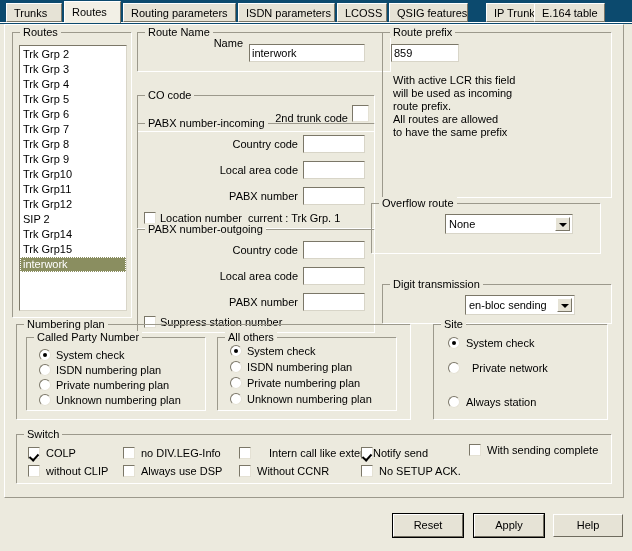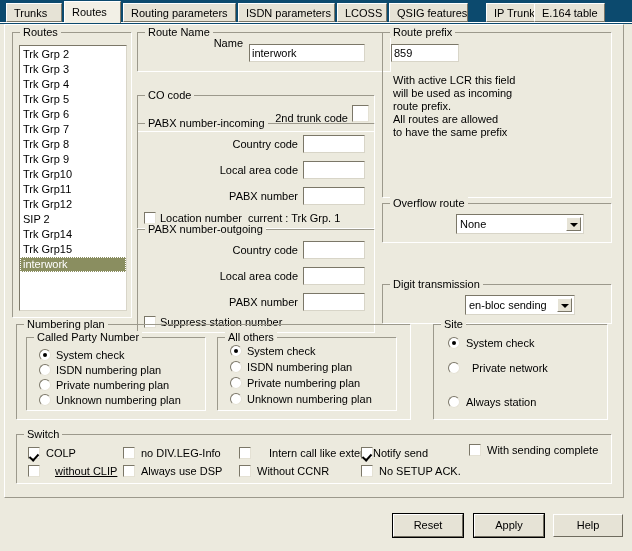--- a/index.html
+++ b/index.html
@@ -341,21 +341,21 @@
       <span class="gb-inner"></span>
       <span class="legend">Route prefix</span>
       <div class="tbox" style="left:8px; top:11px; width:68px; height:18px;">859</div>
       <div class="helptext" style="left:10px; top:41px; width:200px;">With active LCR this field
 will be used as incoming
 route prefix.
 All routes are allowed
 to have the same prefix</div>
     </div>
 
-    <div class="group" style="left:377px; top:178px; width:230px; height:40px;">
+    <div class="group" style="left:366px; top:178px; width:230px; height:51px;">
       <span class="gb-inner"></span>
       <span class="legend">Overflow route</span>
       <div class="combo" style="left:73px; top:10px; width:128px;">
         <span class="cval">None</span>
         <span class="arrow"></span>
       </div>
     </div>
 
     <div class="group" style="left:377px; top:259px; width:230px; height:40px;padding-left:8px;">
       <span class="gb-inner"></span>
@@ -408,21 +408,21 @@
       <div class="lbl" style="left:32px; top:71px;">Always station</div>
     </div>
 
     <div class="group" style="left:11px; top:409px; width:596px; height:50px;">
       <span class="gb-inner"></span>
       <span class="legend">Switch</span>
 
       <div class="cb checked" style="left:11px; top:12px;"></div>
       <div class="lbl" style="left:29px; top:12px;">COLP</div>
       <div class="cb" style="left:11px; top:30px;"></div>
-      <div class="lbl" style="left:38px; top:30px;text-decoration:underline;">without CLIP</div>
+      <div class="lbl" style="left:29px; top:30px;">without CLIP</div>
 
       <div class="cb" style="left:106px; top:12px;"></div>
       <div class="lbl" style="left:124px; top:12px;">no DIV.LEG-Info</div>
       <div class="cb" style="left:106px; top:30px;"></div>
       <div class="lbl" style="left:124px; top:30px;">Always use DSP</div>
 
       <div class="cb" style="left:222px; top:12px;"></div>
       <div class="lbl" style="left:252px; top:12px;">Intern call like extern</div>
       <div class="cb" style="left:222px; top:30px;"></div>
       <div class="lbl" style="left:240px; top:30px;">Without CCNR</div>

